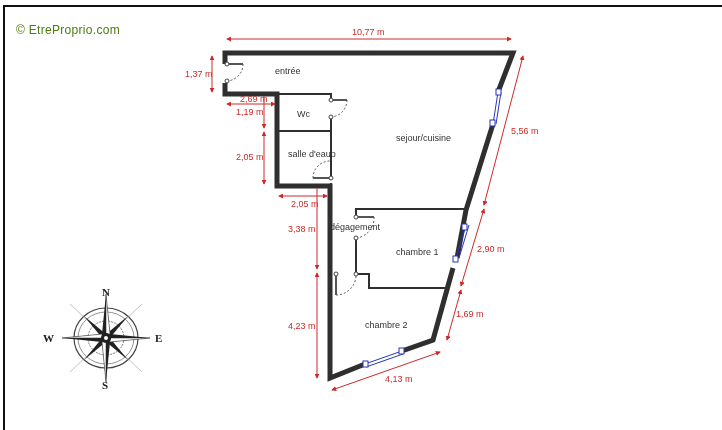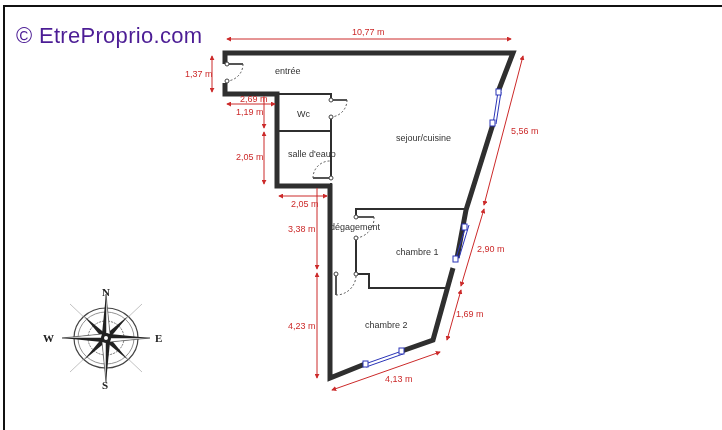--- a/index.html
+++ b/index.html
@@ -1,19 +1,19 @@
 <!DOCTYPE html>
 <html><head>
 <meta charset="utf-8">
 <style>
   html, body { margin:0; padding:0; background:#ffffff; }
   body { width:722px; height:430px; position:relative; overflow:hidden; font-family:"Liberation Sans", sans-serif; }
   .frame-top { position:absolute; left:3px; top:5px; width:719px; height:2px; background:#111; }
   .frame-left { position:absolute; left:3px; top:5px; width:2px; height:425px; background:#111; }
-  .watermark { position:absolute; left:16px; top:23px; font-size:22px; color:#4c1d95; letter-spacing:0.3px; font-family:"Liberation Sans", sans-serif; }
+  .watermark { position:absolute; left:16px; top:23px; font-size:12px; color:#4d7c0f; letter-spacing:0.3px; font-family:"Liberation Sans", sans-serif; }
   svg.plan { position:absolute; left:0; top:0; }
   .dim { fill:#cc2a2a; font-size:9px; font-family:"Liberation Sans", sans-serif; }
   .room { fill:#333; font-size:9px; font-family:"Liberation Sans", sans-serif; }
   .compass-letter { fill:#222; font-size:11px; font-family:"Liberation Serif", serif; font-weight:bold; }
 </style>
 </head>
 <body>
 
 <div class="frame-top"></div>
 <div class="frame-left"></div>

